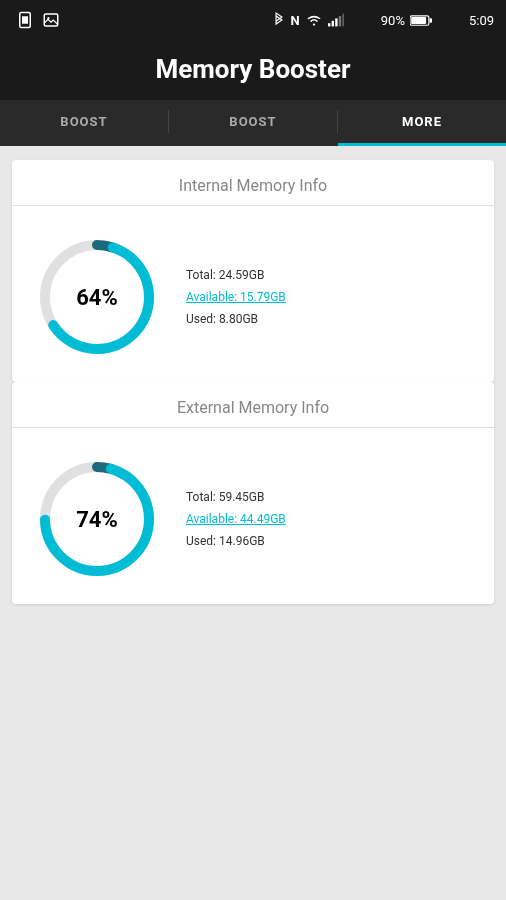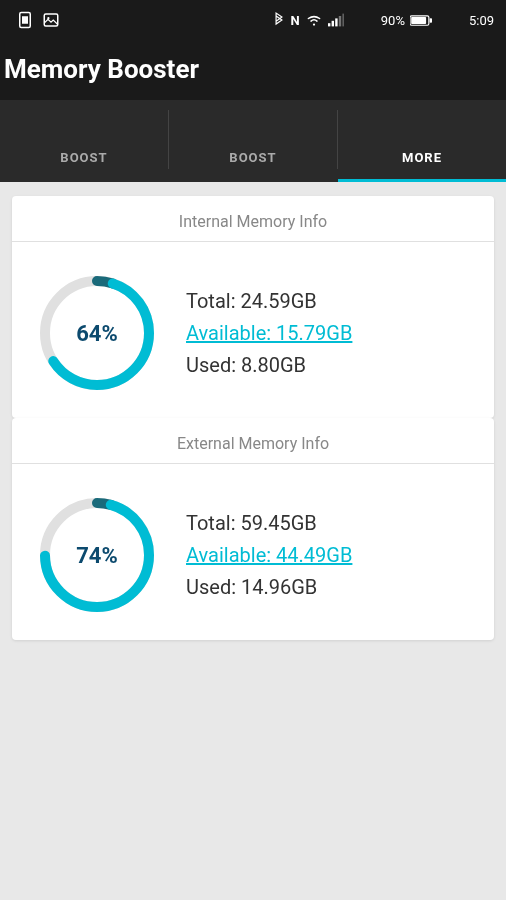--- a/index.html
+++ b/index.html
@@ -37,21 +37,22 @@
     .status-text {
       color: white;
       font-size: 13px;
       font-weight: 400;
       margin-left: 32px;
     }
 
     
     .header {
       background: #1a1a1a;
-      padding: 14px 20px 16px 4px;
+      padding: 14px 20px 16px 20px;
+      text-align: center;
     }
     .header-title {
       color: white;
       font-size: 26px;
       font-weight: bold;
     }
 
     
     .tab-bar {
       background: #2a2a2a;
@@ -61,21 +62,20 @@
     .tab {
       flex: 1;
       text-align: center;
       padding: 14px 0;
       color: #aaaaaa;
       font-size: 13px;
       font-weight: bold;
       letter-spacing: 1px;
       cursor: pointer;
       position: relative;
-      margin-top: 36px;
     }
     .tab.active {
       color: white;
     }
     .tab.active::after {
       content: '';
       position: absolute;
       bottom: -3px;
       left: 0;
       right: 0;
@@ -128,33 +128,33 @@
     .ring-container svg {
       width: 130px;
       height: 130px;
       transform: rotate(-90deg);
     }
     .ring-label {
       position: absolute;
       top: 50%;
       left: 50%;
       transform: translate(-50%, -50%);
-      color: #0c4a6e;
+      color: #000000;
       font-size: 22px;
       font-weight: bold;
     }
 
     
     .memory-stats {
       display: flex;
       flex-direction: column;
       gap: 8px;
     }
     .stat-row {
-      font-size: 20px;
+      font-size: 12px;
       color: #333;
     }
     .stat-row.available {
       color: #00bcd4;
       text-decoration: underline;
     }
   </style>
 </head>
 <body>
 

